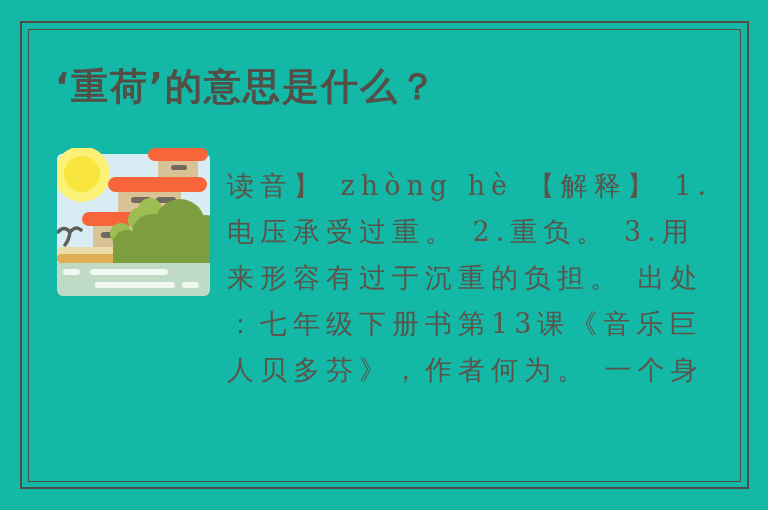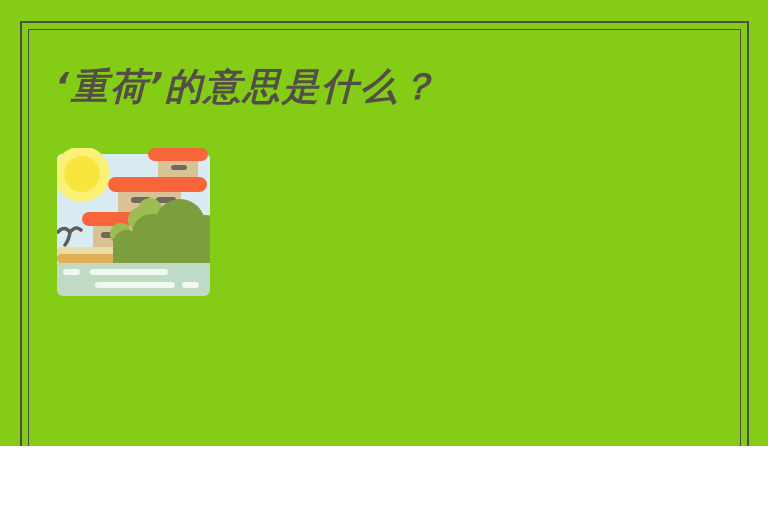--- a/index.html
+++ b/index.html
@@ -1,22 +1,21 @@
 <!DOCTYPE html>
 <html><head>
 <meta charset="utf-8">
 <style>
   html,body{margin:0;padding:0;}
   .page{
     position:relative;
-    width:768px;height:446px;
-    background:#84cc16;
+    width:768px;height:510px;
+    background:#14b8a6;
     overflow:hidden;
     font-family:"DejaVu Sans",sans-serif;
-    font-style:italic;
   }
   .frame-outer{
     position:absolute;left:20px;top:21px;width:729px;height:468px;
     border:2.5px solid #4F4D46;box-sizing:border-box;
   }
   .frame-inner{
     position:absolute;left:28px;top:29px;width:713px;height:453px;
     border:1.5px solid #4F4D46;box-sizing:border-box;
   }
   .title{
@@ -105,14 +104,21 @@
 
       <g fill="#EFF8F1">
         <rect x="6" y="121" width="17" height="6" rx="3"></rect>
         <rect x="33" y="121" width="78" height="6" rx="3"></rect>
         <rect x="38" y="134" width="80" height="6" rx="3"></rect>
         <rect x="125" y="134" width="17" height="6" rx="3"></rect>
       </g>
     </svg>
   </div>
 
+  <div class="article">
+    <div class="line">读音】 zhòng hè 【解释】 1.</div>
+    <div class="line">电压承受过重。 2.重负。 3.用</div>
+    <div class="line">来形容有过于沉重的负担。 出处</div>
+    <div class="line">：七年级下册书第13课《音乐巨</div>
+    <div class="line">人贝多芬》，作者何为。 一个身</div>
+  </div>
 
 </div>
 
 </body></html>

